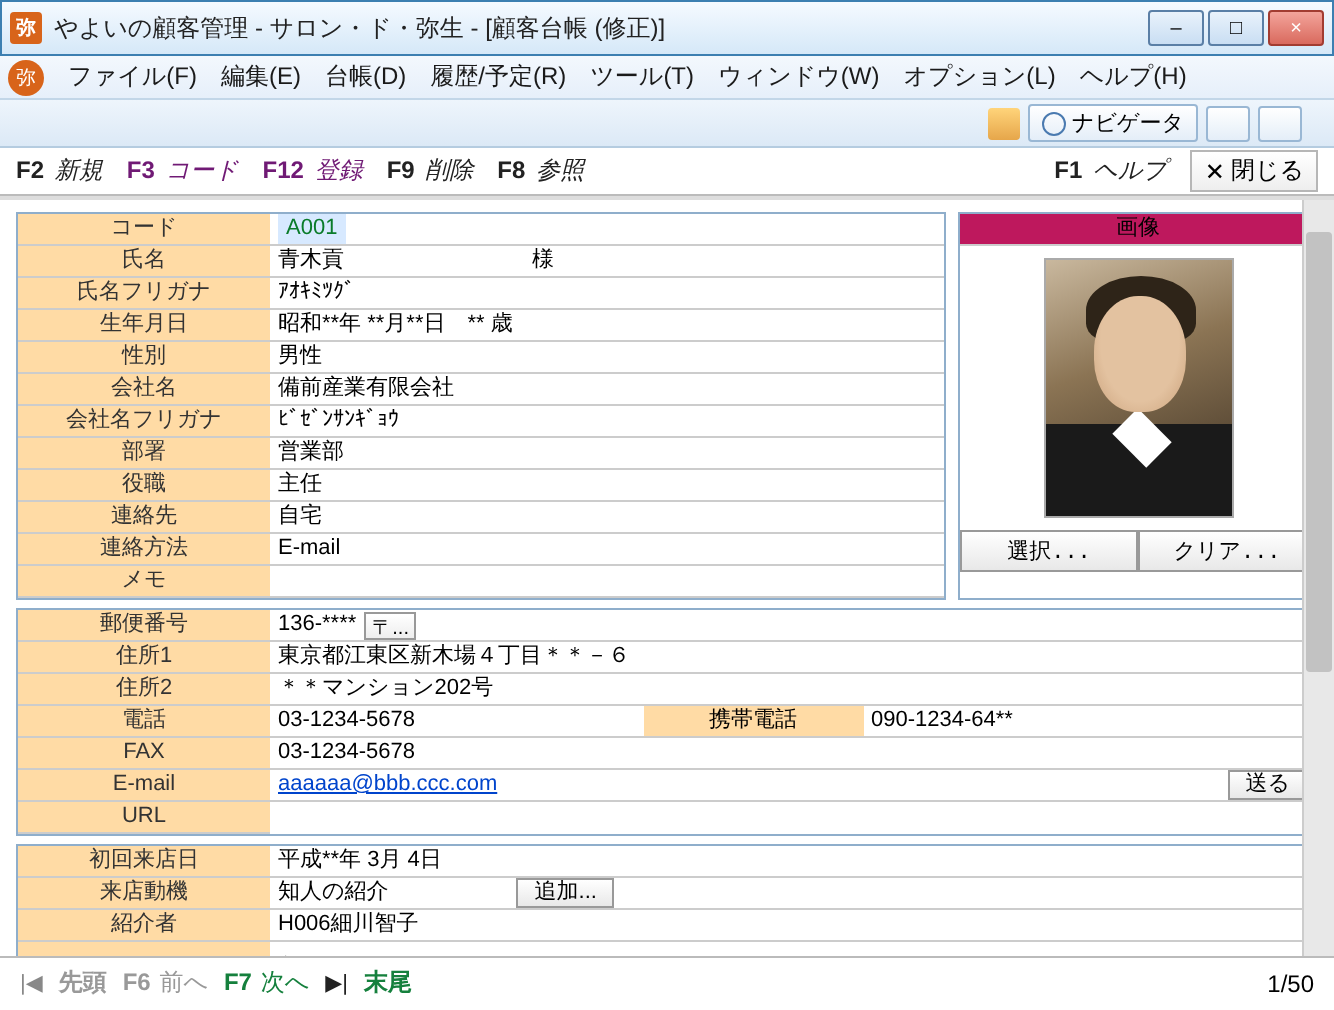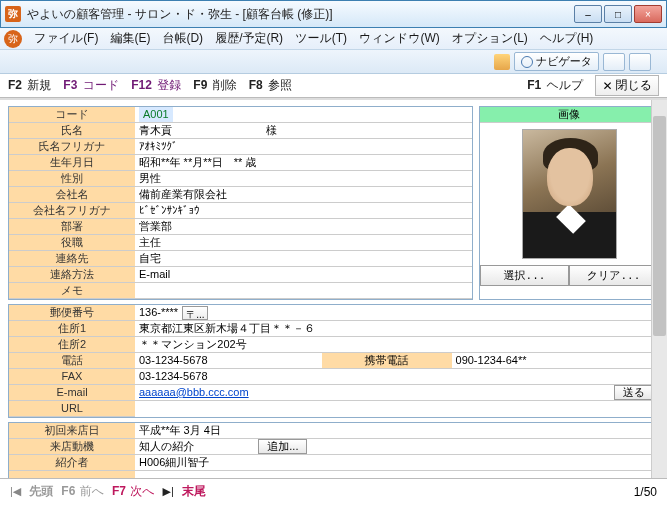--- a/index.html
+++ b/index.html
@@ -19,52 +19,52 @@
 .toolbar { height: 24px; background: linear-gradient(#eef5fc, #dce9f6); display: flex; align-items: center; justify-content: flex-end; padding: 0 16px; border-bottom: 1px solid #b5cce0; gap: 4px; }
 .navbtn { border: 1px solid #99b7d4; background: linear-gradient(#fff,#e4eef8); padding: 1px 6px; border-radius: 2px; display: flex; align-items: center; gap: 3px; font-size: 11px; }
 .navbtn .navicon { width: 12px; height: 12px; border: 1px solid #4a7ab0; border-radius: 50%; position: relative; }
 .tinybtn { width: 22px; height: 18px; border: 1px solid #99b7d4; background: linear-gradient(#fff,#e4eef8); border-radius: 2px; }
 .bigicon { width: 16px; height: 16px; background: linear-gradient(#ffd47a,#e6a64a); border-radius: 2px; }
 
 .fkeybar { height: 24px; display: flex; align-items: center; padding: 4px 8px; border-bottom: 1px solid #bbb; gap: 12px; }
 .fkeybar .fk { color: #222; font-weight: bold; }
 .fkeybar .fk.disabled { color: #701a75; }
 .fkeybar .spacer { flex: 1; }
-.fkeybar .lbl { font-weight: normal; margin-left: 2px; }
+.fkeybar .lbl { font-weight: normal; margin-left: 2px; font-style: italic; }
 .closebtn { border: 1px solid #b6b6b6; background: linear-gradient(#fff,#eee); padding: 1px 6px; display: flex; align-items: center; gap: 3px; }
 
 .content { position: relative; height: 380px; overflow: auto; padding: 6px 8px 0 8px; background: #fff; border-top: 2px solid #ddd; }
 .panel { border: 1px solid #8faecb; background: #fff; margin-bottom: 4px; }
 .row { display: flex; height: 16px; }
 .lblcell { width: 126px; background: #ffdba5; text-align: center; font-size: 11px; line-height: 15px; border-bottom: 1px solid #ccc; color: #333; }
 .valcell { flex: 1; padding: 0 4px; font-size: 11px; line-height: 15px; border-bottom: 1px solid #ccc; background: #fff; display: flex; align-items: center; gap: 4px; }
 .subhdr { background: #ffdba5; text-align: center; font-size: 11px; line-height: 15px; border-bottom: 1px solid #ccc; }
 .codeval { color: #0a7b2a; background: #d7e9ff; padding: 0 4px; display: inline-block; }
 
 .topflex { display: flex; gap: 6px; }
 .leftpanel { flex: 1; }
 .imgpanel { width: 180px; }
-.imgtitle { background: #86efac; text-align: center; font-size: 11px; line-height: 15px; border-bottom: 1px solid #ccc; }
+.imgtitle { background: #be185d; text-align: center; font-size: 11px; line-height: 15px; border-bottom: 1px solid #ccc; }
 .imgbox { height: 142px; display: flex; align-items: center; justify-content: center; background: #fff; }
 .photo { width: 95px; height: 130px; background: linear-gradient(160deg,#c9b89e 0%, #8b7454 40%, #3a2e21 100%); border: 1px solid #aaa; position: relative; overflow: hidden; }
 .face { position: absolute; top: 18px; left: 24px; width: 46px; height: 58px; background: radial-gradient(ellipse at 50% 40%, #e3c2a0 60%, #c9a079 100%); border-radius: 48% 48% 45% 45%; }
 .hair { position: absolute; top: 8px; left: 20px; width: 55px; height: 34px; background: #2e2418; border-radius: 50% 50% 30% 30%; }
 .suit { position: absolute; bottom: 0; left: 0; width: 100%; height: 46px; background: #1a1a1a; }
 .collar { position: absolute; bottom: 30px; left: 36px; width: 24px; height: 18px; background: #fff; transform: rotate(45deg); }
 .imgbtns { display: flex; }
 .imgbtns .btn { flex: 1; border: 1px solid #999; background: linear-gradient(#fff,#e8e8e8); text-align: center; font-size: 11px; padding: 2px 0; font-family: Liberation Mono, monospace; }
 
 .sendbtn, .openbtn, .addbtn { border: 1px solid #999; background: linear-gradient(#fff,#e8e8e8); font-size: 11px; padding: 0 8px; height: 15px; line-height: 13px; margin-left: auto; }
 .link { color: #0044cc; text-decoration: underline; }
 .txtbtn { border: 1px solid #999; background: linear-gradient(#fff,#eee); font-size: 10px; padding: 0 3px; height: 14px; }
 
 .footer { height: 26px; border-top: 1px solid #bbb; display: flex; align-items: center; padding: 0 10px; gap: 8px; background: #fff; }
 .footer .navicon2 { font-size: 11px; color: #888; }
 .footer .fk { font-weight: bold; color: #999; }
-.footer .fk.active { color: #be185d; }
+.footer .fk.active { color: #15803d; }
 .footer .lbl { font-weight: normal; margin-left: 1px; }
 .footer .spacer { flex: 1; }
 
 .scrollbar-v { position: absolute; right: 0; top: 0; bottom: 0; width: 16px; background: #e8e8e8; border-left: 1px solid #ccc; }
 .scrollbar-v .thumb { position: absolute; top: 16px; left: 1px; right: 1px; height: 220px; background: #c2c2c2; border-radius: 2px; }
 </style>
 </head>
 <body>
 
 <div class="titlebar">
@@ -200,21 +200,21 @@
         <div class="valcell">東京都江東区新木場４丁目＊＊－６</div>
       </div>
     <div class="row">
         <div class="lblcell">住所2</div>
         <div class="valcell">＊＊マンション202号</div>
       </div>
     <div class="row">
         <div class="lblcell">電話</div>
         <div class="valcell">
           <span>03-1234-5678</span>
-          <span class="subhdr" style="width:130px;margin-left:110px">携帯電話</span>
+          <span class="subhdr" style="width:110px;margin-left:110px">携帯電話</span>
           <span>090-1234-64**</span>
         </div>
       </div>
     <div class="row">
         <div class="lblcell">FAX</div>
         <div class="valcell">03-1234-5678</div>
       </div>
     <div class="row">
         <div class="lblcell">E-mail</div>
         <div class="valcell">

